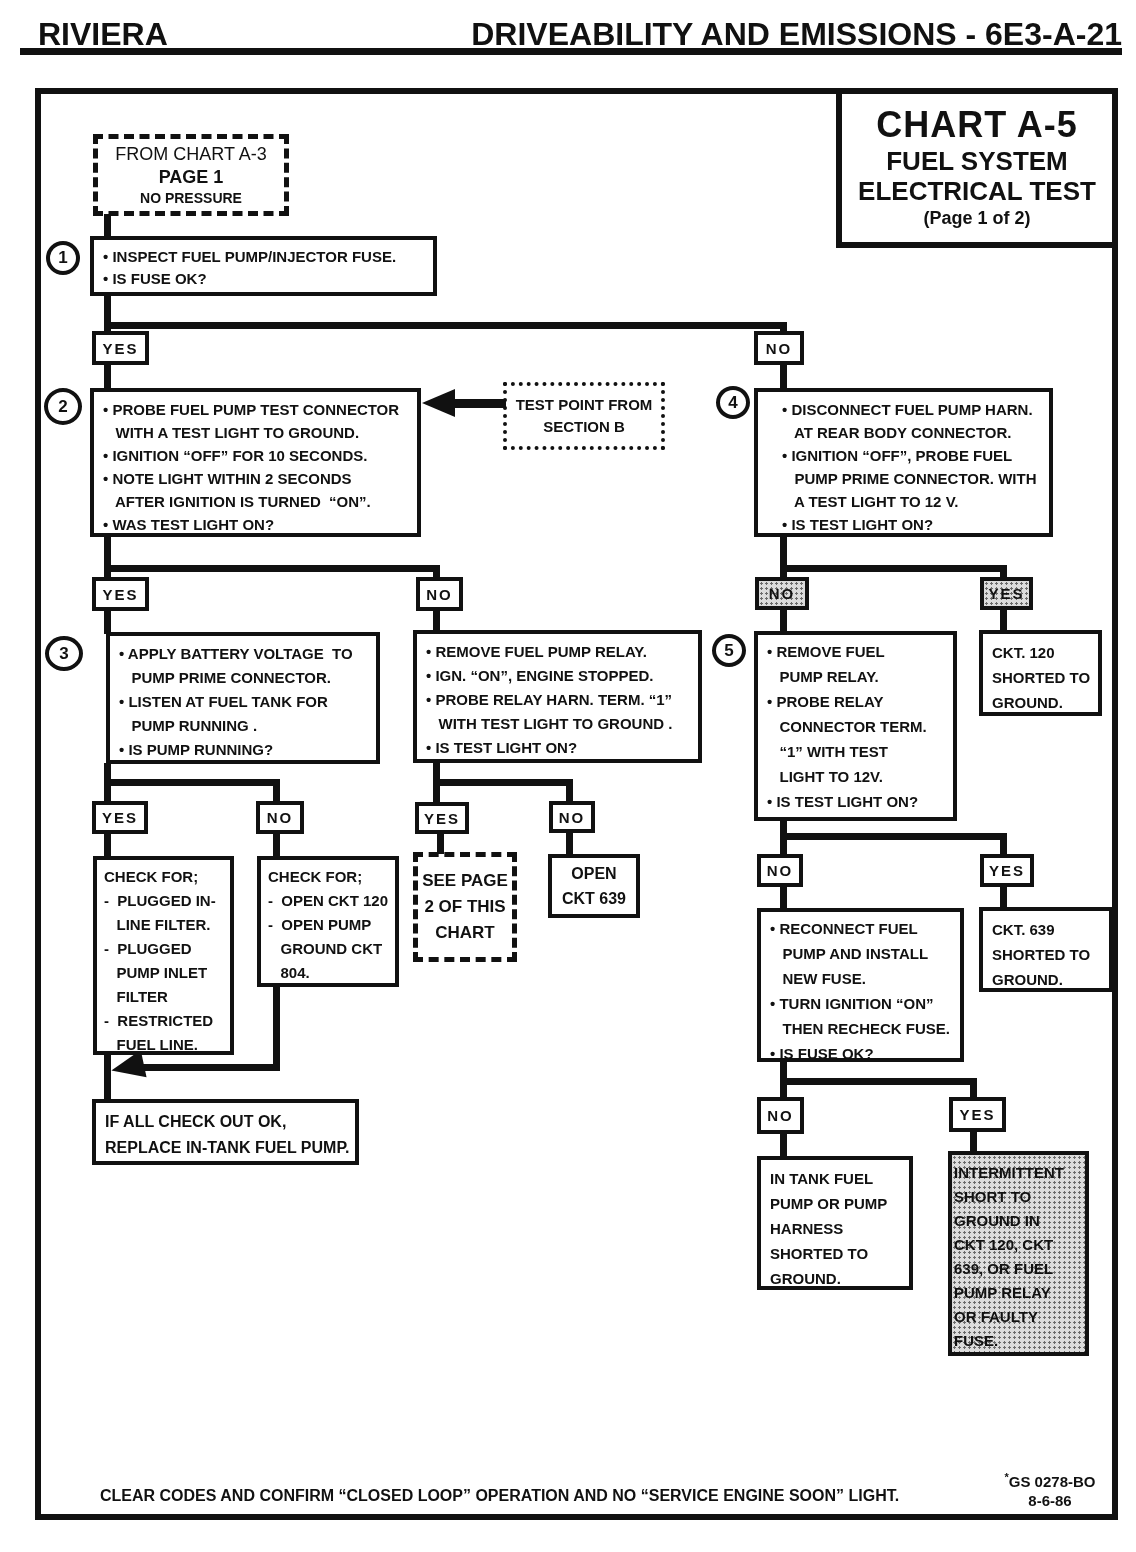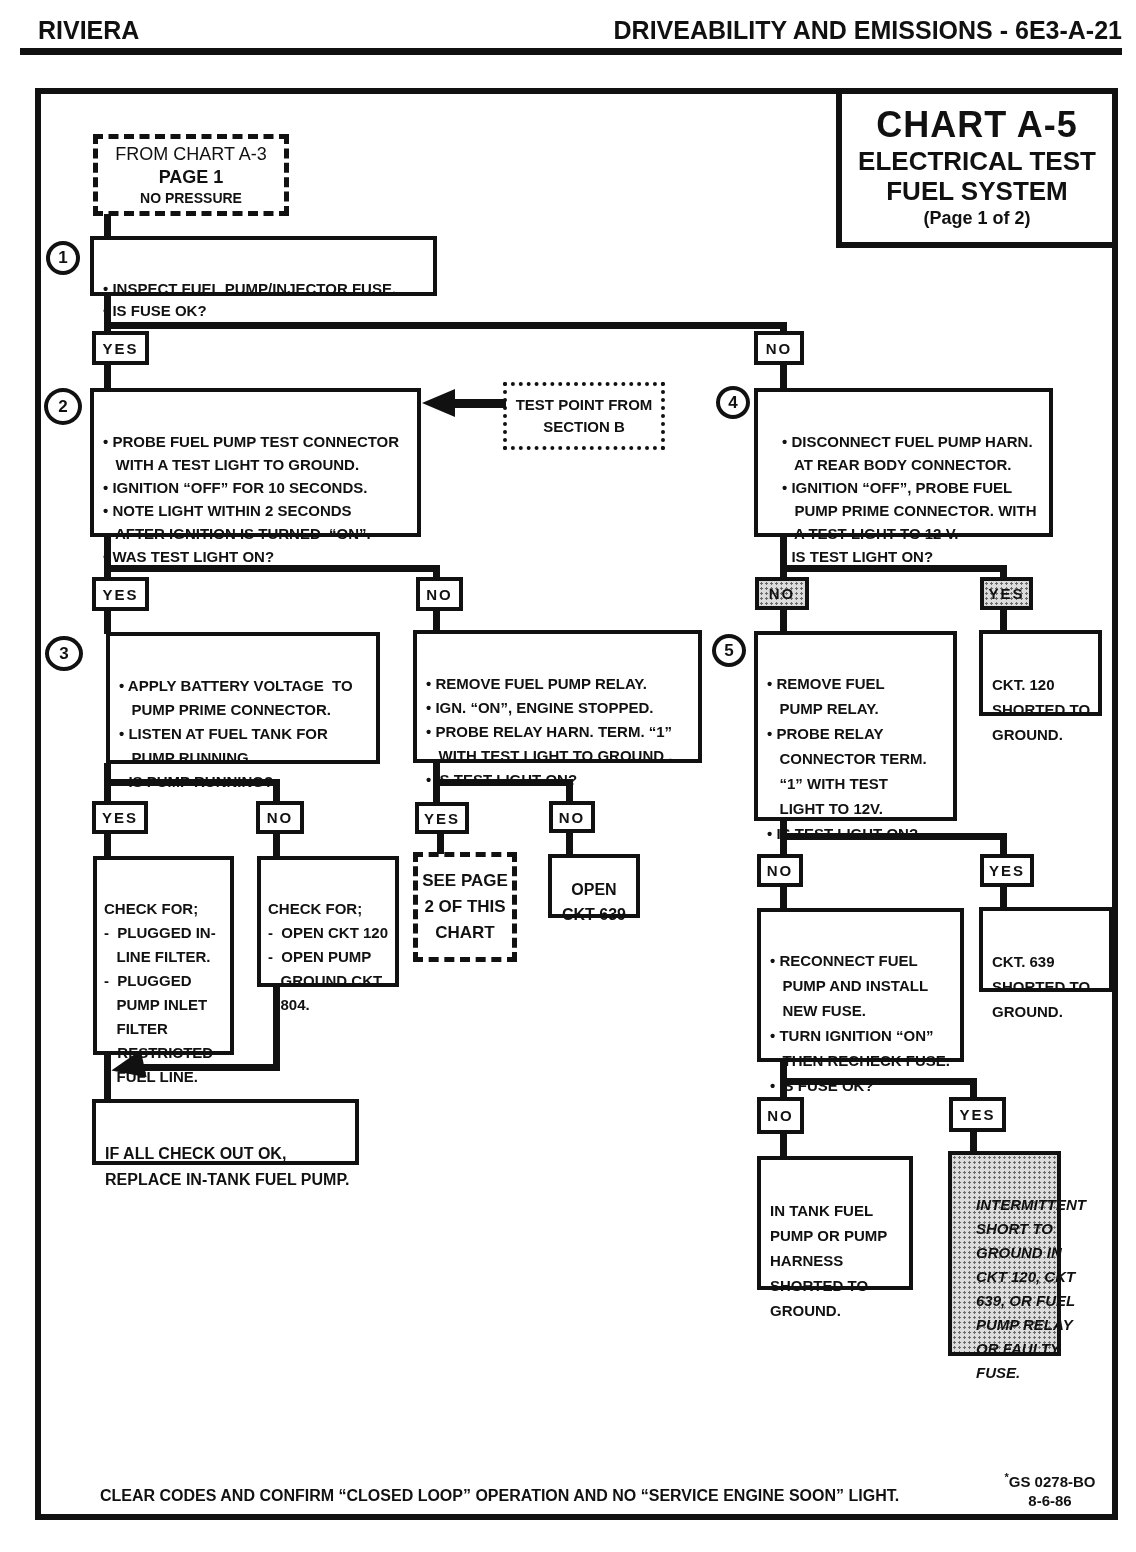--- a/index.html
+++ b/index.html
@@ -3,31 +3,31 @@
 <meta charset="utf-8">
 <style>
   html,body{margin:0;padding:0;background:#fff;}
   #canvas{
     position:relative;width:1136px;height:1552px;background:#fff;
     font-family:"Liberation Sans",sans-serif;color:#111;overflow:hidden;
     -webkit-font-smoothing:none;
   }
   .abs{position:absolute;box-sizing:border-box;}
   
-  .hdr{font-weight:700;font-size:25px;letter-spacing:0px;white-space:nowrap;}
+  .hdr{font-weight:700;font-size:32px;letter-spacing:0px;white-space:nowrap;}
   .hdr-rule{background:#111;}
   
   .main-border{border:6px solid #111;}
   .title-box{border:6px solid #111;background:#fff;text-align:center;padding-top:10px;}
   .title-main{font-weight:700;font-size:36px;line-height:42px;letter-spacing:1px;}
   .title-sub{font-weight:700;font-size:26px;line-height:30px;}
   .title-page{font-weight:700;font-size:18px;line-height:24px;}
   
   .node{border:4px solid #111;background:#fff;font-weight:700;font-size:15px;line-height:23px;padding:6px 9px;}
-  .node .txt{white-space:pre;display:block;margin-top:32px;}
+  .node .txt{white-space:pre;display:block;}
   .dashed{border:5px dashed #111;}
   .dotted{border:4px dotted #111;}
   .center{text-align:center;display:flex;align-items:center;justify-content:center;padding:4px;}
   .lbl{border:4px solid #111;background:#fff;font-weight:700;font-size:15px;
        display:flex;align-items:center;justify-content:center;letter-spacing:2px;}
   .shaded{background-color:#dcdcdc;background-image:radial-gradient(#6a6a6a 1px, transparent 1.4px);background-size:5px 5px;}
   .circ{border:4px solid #111;border-radius:50%;background:#fff;font-weight:700;font-size:17px;
         display:flex;align-items:center;justify-content:center;}
   
   .v{background:#111;width:7px;}
@@ -44,22 +44,22 @@
 <div id="canvas">
 
   <div class="abs hdr" style="left:38px;top:16px;">RIVIERA</div>
   <div class="abs hdr" style="right:14px;top:16px;">DRIVEABILITY AND EMISSIONS - 6E3-A-21</div>
   <div class="abs hdr-rule" style="left:20px;top:48px;width:1102px;height:7px;"></div>
 
   <div class="abs main-border" style="left:35px;top:88px;width:1083px;height:1432px;"></div>
 
   <div class="abs title-box" style="left:836px;top:88px;width:282px;height:160px;">
     <div class="title-main">CHART A-5</div>
+    <div class="title-sub">FUEL SYSTEM</div>
     <div class="title-sub">ELECTRICAL TEST</div>
-    <div class="title-sub">FUEL SYSTEM</div>
     <div class="title-page">(Page 1 of 2)</div>
   </div>
 
   <div class="abs v" style="left:104px;top:214px;height:24px;"></div>
   <div class="abs v" style="left:104px;top:295px;height:38px;"></div>
   <div class="abs h" style="left:104px;top:322px;width:683px;"></div>
   <div class="abs v" style="left:780px;top:325px;height:10px;"></div>
   <div class="abs v" style="left:104px;top:364px;height:26px;"></div>
   <div class="abs v" style="left:780px;top:364px;height:26px;"></div>
   <div class="abs v" style="left:104px;top:536px;height:43px;"></div>
@@ -224,21 +224,21 @@
 
   <div class="abs lbl" style="left:757px;top:1097px;width:47px;height:37px;">NO</div>
   <div class="abs lbl" style="left:949px;top:1097px;width:57px;height:35px;">YES</div>
   <div class="abs node" style="left:757px;top:1156px;width:156px;height:134px;line-height:25px;">
     <span class="txt">IN TANK FUEL
 PUMP OR PUMP
 HARNESS
 SHORTED TO
 GROUND.</span>
   </div>
-  <div class="abs node shaded" style="left:948px;top:1151px;width:113px;height:205px;line-height:24px;padding:6px 24px;font-style:italic;">
+  <div class="abs node shaded" style="left:948px;top:1151px;width:141px;height:205px;line-height:24px;padding:6px 2px;">
     <span class="txt">INTERMITTENT
 SHORT TO
 GROUND IN
 CKT 120, CKT
 639, OR FUEL
 PUMP RELAY
 OR FAULTY
 FUSE.</span>
   </div>
 

